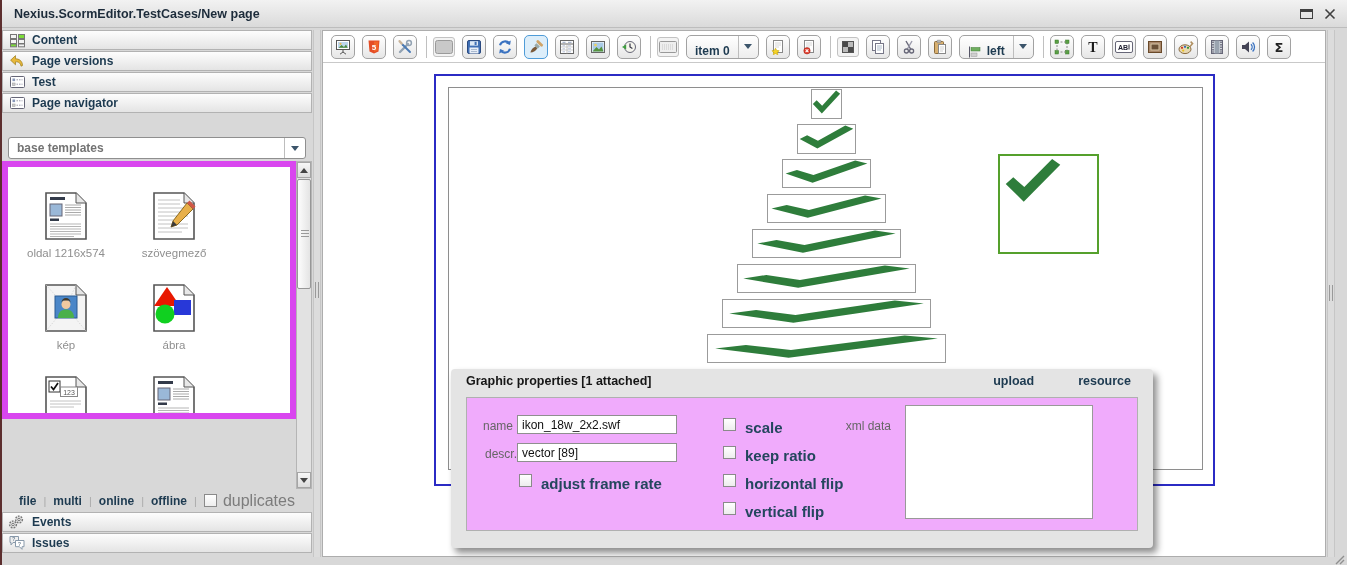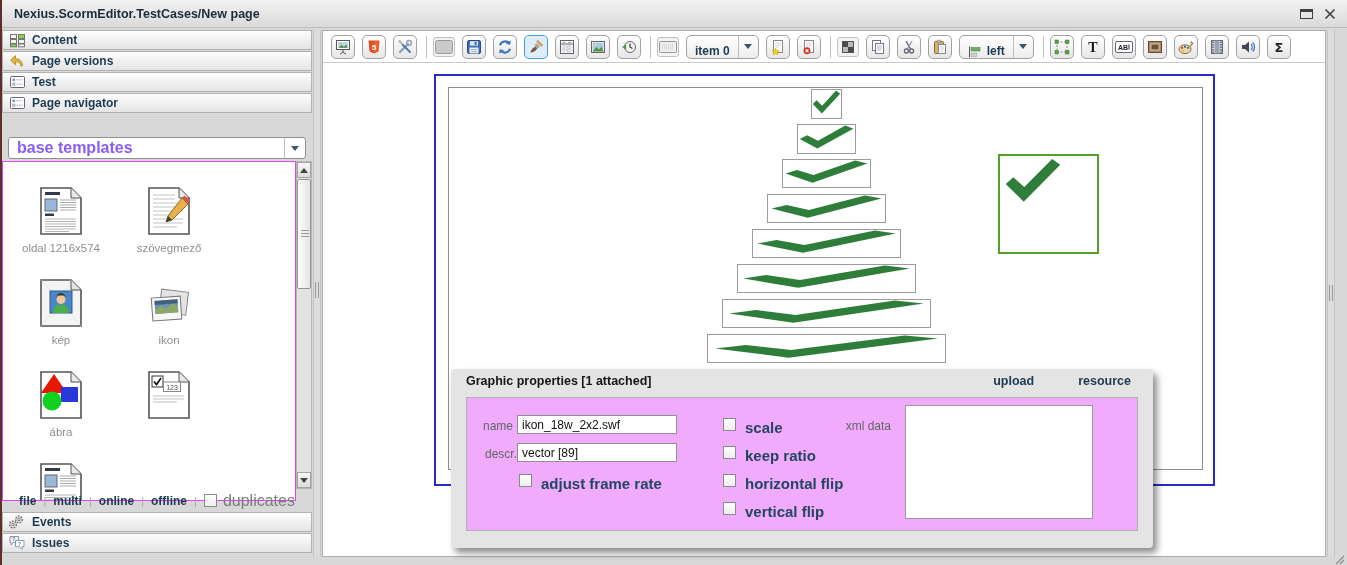--- a/index.html
+++ b/index.html
@@ -17,26 +17,26 @@
   #left-edge{position:absolute;left:0;top:0;width:2px;height:565px;background:#5c2e2e;z-index:70}
 
   
   #sidebar{position:absolute;left:2px;top:30px;width:310px;height:527px}
   .side-panel{position:relative;height:20px;margin-bottom:1px;border:1px solid #b2b2b2;
     background:linear-gradient(#fdfdfd,#e4e4e4);display:flex;align-items:center;padding-left:5px;cursor:pointer}
   .side-panel .ico{width:18px;height:16px;margin-right:6px}
   .side-panel-label{font-size:12px;font-weight:bold;color:#1d3a50}
   #template-select{position:absolute;left:6px;top:107px;width:298px;height:22px;background:#fff;
     border:1px solid #8f8f8f;border-radius:3px;display:flex;align-items:center;padding-left:8px;cursor:pointer}
-  #template-select-label{flex:1;font-size:16px;font-weight:bold;color:#8b5cf6}
+  #template-select-label{flex:1;font-size:12px;font-weight:bold;color:#737373}
   .sel-div{width:1px;height:100%;background:#bdbdbd}
   .sel-chev{width:20px;display:flex;align-items:center;justify-content:center;height:100%}
   .chev-down{width:0;height:0;border-left:4px solid transparent;border-right:4px solid transparent;border-top:5px solid #3c556b}
-  #res-list{position:absolute;left:0;top:131px;width:294px;height:340px;background:#fff;
-    border:1px solid #d946ef;overflow:hidden}
+  #res-list{position:absolute;left:0;top:131px;width:294px;height:258px;background:#fff;
+    border:6px solid #d946ef;overflow:hidden}
   #res-grid{position:absolute;left:4px;top:22px;display:grid;grid-template-columns:108px 108px;grid-auto-rows:92px}
   .res-item{display:flex;flex-direction:column;align-items:center;cursor:pointer}
   .res-icon{height:52px;display:flex;align-items:flex-end;justify-content:center}
   .res-label{margin-top:6px;font-size:11.5px;color:#8f8f8f;white-space:nowrap}
   
   #res-scroll{position:absolute;left:294px;top:131px;width:16px;height:328px;background:#e2e2e2;border:1px solid #b5b5b5}
   .sb-btn{position:absolute;left:0;width:14px;height:16px;background:linear-gradient(#f7f7f7,#dcdcdc);
     border:1px solid #a5a5a5;display:flex;align-items:center;justify-content:center;cursor:pointer}
   #sb-up{top:0}
   #sb-down{bottom:0}
@@ -213,36 +213,20 @@
               <rect x="11" y="13" width="22" height="22" fill="#4a86c8" stroke="#2a5a90"></rect>
               <circle cx="22" cy="21.5" r="4.5" fill="#f0c8a0"></circle>
               <path d="M17.5 19.5 a4.5 4.5 0 0 1 9 0 l-1.5-2 h-6 z" fill="#443a2a"></path>
               <path d="M14 35 C14 28.5 18 26.5 22 26.5 C26 26.5 30 28.5 30 35 Z" fill="#4ab04a"></path>
             </svg>
           </div>
           <div class="res-label">kép</div>
         </div>
         <div class="res-item">
           <div class="res-icon">
-            <svg width="42" height="40" viewBox="0 0 42 40">
-              <g transform="rotate(7 28 16)">
-                <rect x="12" y="3" width="27" height="23" fill="#e4e4e4" stroke="#888"></rect>
-              </g>
-              <g transform="rotate(-4 20 20)">
-                <rect x="4" y="9" width="29" height="23" fill="#f8f8f8" stroke="#777"></rect>
-                <rect x="7" y="12" width="23" height="13" fill="#6a92b8"></rect>
-                <path d="M7 21 l6-4 5 3 7-5 5 4 v6 H7 Z" fill="#8aa86a"></path>
-                <path d="M7 12 h23 v4 h-23 z" fill="#44607c"></path>
-              </g>
-            </svg>
-          </div>
-          <div class="res-label">ikon</div>
-        </div>
-        <div class="res-item">
-          <div class="res-icon">
             <svg width="44" height="50" viewBox="0 0 44 50">
               <path d="M2 2 H32 L42 12 V48 H2 Z" fill="#fff" stroke="#555" stroke-width="1.6"></path>
               <path d="M32 2 V12 H42" fill="#e8e8e8" stroke="#555"></path>
               <path d="M15 4 L28 23 L2 23 Z" fill="#e81800"></path>
               <rect x="22" y="17" width="17" height="15" fill="#2838d8"></rect>
               <circle cx="13" cy="31" r="9.5" fill="#10d020"></circle>
             </svg>
           </div>
           <div class="res-label">ábra</div>
         </div>

